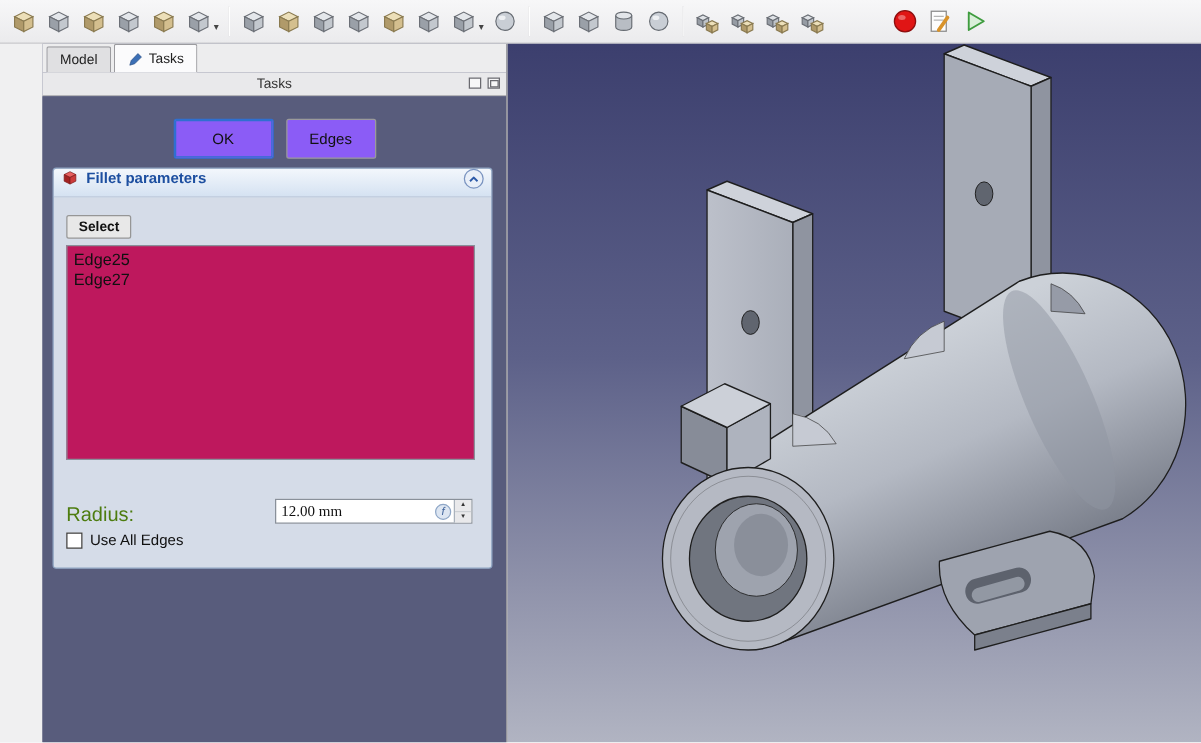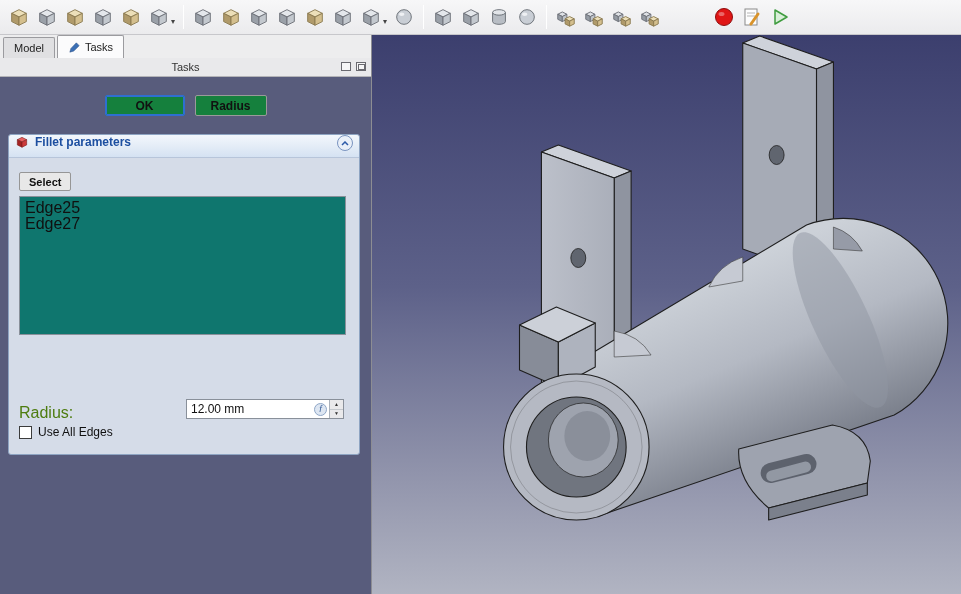--- a/index.html
+++ b/index.html
@@ -9,65 +9,65 @@
   
   .toolbar { height: 35px; display: flex; align-items: center; padding: 0 5px;
              background: linear-gradient(#f7f7f8, #ebebed); border-bottom: 1px solid #c7c7cb; }
   .tb-btn { width: 26px; height: 26px; border: none; background: transparent; padding: 2px; margin: 0 1px; cursor: pointer; }
   .tb-btn svg { width: 22px; height: 22px; display: block; }
   .tb-caret { font-size: 8px; color: #444; margin: 8px 3px 0 -2px; }
   .tb-sep { width: 1px; height: 24px; background: #c2c2c6; border-right: 1px solid #ffffff; margin: 0 5px; }
   .macro-gap { width: 46px; }
 
   
-  .main { position: absolute; top: 35px; left: 0; right: 0; bottom: 0; display: flex; }
+  .main { position: absolute; top: 35px; left: 0; right: 0; bottom: 0; display: flex; padding-left: 34px; }
 
   
   .left-panel { width: 371px; flex: none; position: relative; background: #585c7c; }
   .tab-bar { height: 23px; background: #ededee; display: flex; align-items: flex-end; padding-left: 3px; }
   .tab { display: inline-flex; align-items: center; gap: 4px; height: 21px; padding: 0 10px;
          font-size: 11px; color: #222; background: #e0e0e2; border: 1px solid #9b9b9f;
          border-bottom: none; border-radius: 2px 2px 0 0; margin-right: 2px; cursor: pointer; }
   .tab.active { background: #fbfbfc; height: 23px; }
   .tab svg { width: 13px; height: 13px; }
   .panel-title { height: 19px; background: #e9e9eb; border-bottom: 1px solid #b4b4b8;
                  display: flex; align-items: center; justify-content: center;
                  font-size: 11px; color: #333; position: relative; }
   .title-btns { position: absolute; right: 5px; top: 4px; display: flex; gap: 5px; }
   .title-sq { width: 10px; height: 9px; border: 1px solid #6a6a70; background: #f6f6f7; cursor: pointer; position: relative; }
   .title-sq.alt::after { content: ""; position: absolute; left: 1px; top: 1px; width: 5px; height: 4px; border: 1px solid #6a6a70; }
 
   .panel-body { position: absolute; top: 42px; left: 0; right: 0; bottom: 0; background: #585c7c; }
   .btn-row { position: absolute; top: 18px; left: 0; width: 100%; display: flex; justify-content: center; gap: 10px; }
-  .btn { height: 21px; font-size: 12px; font-family: "Liberation Sans", sans-serif; color: #111;
-         background: #15803d; border: 1px solid #9a9a9a; border-radius: 2px; cursor: pointer; font-weight: bold; }
+  .btn { height: 32px; font-size: 12px; font-family: "Liberation Sans", sans-serif; color: #111;
+         background: #8b5cf6; border: 1px solid #9a9a9a; border-radius: 2px; cursor: pointer; }
   .btn-ok { width: 80px; border: 1px solid #2f6fd0; box-shadow: inset 0 0 0 1px #2f6fd0; }
   .btn-cancel { width: 72px; }
 
   
   .task-box { position: absolute; left: 8px; right: 11px; top: 57px; height: 321px;
               border: 1px solid #8ea4c2; border-radius: 3px; background: #d5dce8; }
   .task-box-header { height: 23px; display: flex; gap: 6px; padding: 0 6px;
                      background: linear-gradient(#f3f7fc, #d5e2f2); border-bottom: 1px solid #b7c5da;
                      border-radius: 3px 3px 0 0; }
   .task-box-header svg.hdr-ico { width: 14px; height: 14px; flex: none; }
   .box-title { color: #1d4fa0; font-weight: bold; font-size: 12px; flex: 1; }
   .collapse-btn { width: 16px; height: 16px; border-radius: 50%; border: 1px solid #7a94c0;
                   background: #e9eff8; display: flex; align-items: center; justify-content: center; cursor: pointer; }
   .task-box-body { position: relative; height: 296px; }
   .select-btn { position: absolute; left: 10px; top: 14px; height: 19px; padding: 0 9px; font-size: 11px;
                 color: #111; background: #e8e8e8; border: 1px solid #969696; border-radius: 2px; cursor: pointer; font-weight: bold; }
-  .edge-list { position: absolute; left: 10px; right: 13px; top: 38px; height: 139px;
-               background: #0f766e; border: 1px solid #89909a; font-size: 16px; color: #101010; padding: 3px 5px; overflow: hidden; }
+  .edge-list { position: absolute; left: 10px; right: 13px; top: 38px; height: 172px;
+               background: #be185d; border: 1px solid #89909a; font-size: 13px; color: #101010; padding: 3px 5px; overflow: hidden; }
   .edge-item { height: 16px; line-height: 16px; cursor: default; }
   .radius-label { position: absolute; left: 10px; top: 246px; font-size: 16px; color: #4d7c0f; }
   .spinbox { position: absolute; left: 177px; right: 15px; top: 241px; height: 20px;
              background: #fff; border: 1px solid #89909a; display: flex; align-items: center; }
   .spinbox input { flex: 1; min-width: 0; border: none; outline: none; background: transparent;
-                   font-size: 12px; font-family: Liberation Sans, sans-serif; color: #101010; padding: 0 4px; }
+                   font-size: 12px; font-family: Liberation Serif, serif; color: #101010; padding: 0 4px; }
   .fx-icon { width: 13px; height: 13px; flex: none; border-radius: 50%; background: #dde6f2;
              border: 1px solid #8fa7c7; color: #41659c; font-size: 9px; line-height: 11px;
              text-align: center; font-style: italic; margin-right: 2px; cursor: pointer; }
   .spin-btns { width: 14px; height: 100%; flex: none; display: flex; flex-direction: column; border-left: 1px solid #aab2bc; }
   .spin-btns button { flex: 1; border: none; background: #e9e9eb; font-size: 5px; line-height: 5px;
                       color: #333; padding: 0; cursor: pointer; }
   .spin-btns button:first-child { border-bottom: 1px solid #c4c8cd; }
   .check-row { position: absolute; left: 10px; top: 267px; display: flex; align-items: center; gap: 6px; text-align: center; }
   .checkbox { width: 13px; height: 13px; background: #fff; border: 1px solid #3c3c3c; cursor: pointer; }
   .check-label { font-size: 12px; color: #101010; }
@@ -275,21 +275,21 @@
         <span>Tasks</span>
         <span class="title-btns">
           <span class="title-sq"></span>
           <span class="title-sq alt"></span>
         </span>
       </div>
 
       <div class="panel-body">
         <div class="btn-row">
           <button class="btn btn-ok">OK</button>
-          <button class="btn btn-cancel">Radius</button>
+          <button class="btn btn-cancel">Edges</button>
         </div>
 
         <div class="task-box">
           <div class="task-box-header">
             <svg class="hdr-ico" viewBox="0 0 24 24">
               <polygon points="4,8 12,4 20,8 12,12" fill="#e86060" stroke="#7c1d1d"></polygon>
               <polygon points="4,8 12,12 12,21 4,17" fill="#a42222" stroke="#7c1d1d"></polygon>
               <polygon points="20,8 12,12 12,21 20,17" fill="#cc3b3b" stroke="#7c1d1d"></polygon>
             </svg>
             <span class="box-title">Fillet parameters</span>

